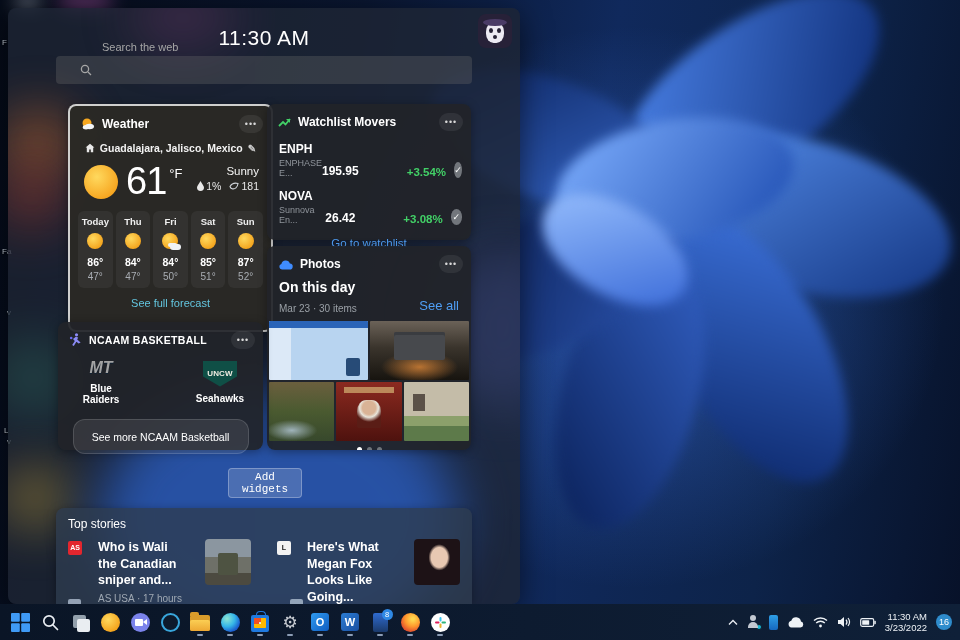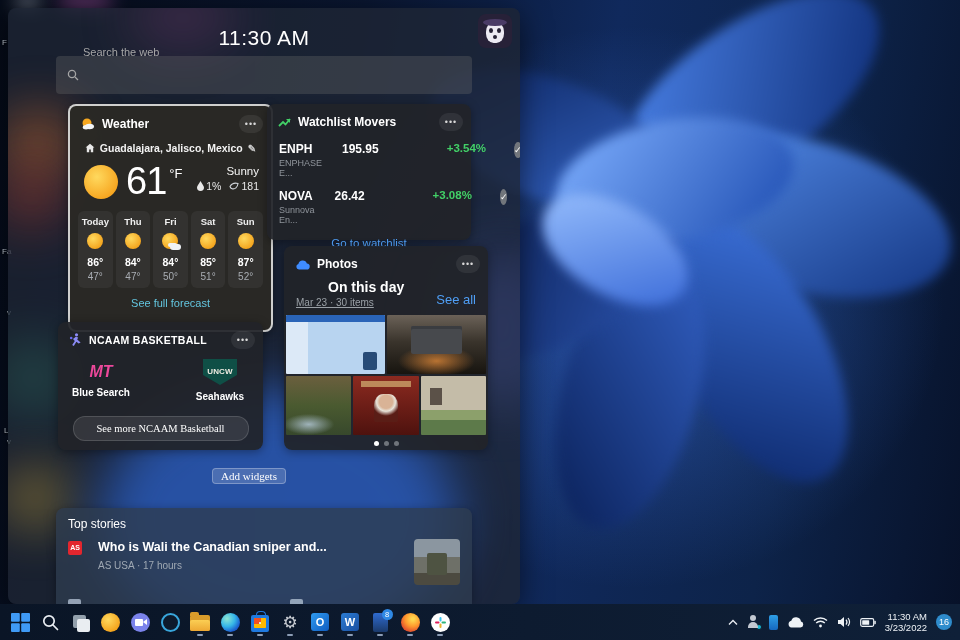--- a/index.html
+++ b/index.html
@@ -45,23 +45,23 @@
     color:#fff; font-size:21px; font-weight:400; letter-spacing:.5px; }
   .avatar { position:absolute; top:6px; right:8px; width:34px; height:34px; border-radius:8px;
     background:#272138; border:none; cursor:pointer; overflow:hidden; }
   .ghost { position:absolute; left:8px; top:7px; width:18px; height:22px; background:#ece9f2;
     border-radius:50% 50% 42% 42%; }
   .ghost .eye { position:absolute; top:7px; width:4px; height:5px; background:#241f33; border-radius:50%; }
   .ghost .eye.l { left:3px; } .ghost .eye.r { right:3px; }
   .ghost .mouth { position:absolute; top:14px; left:7px; width:4px; height:4px; background:#241f33; border-radius:50%; }
   .ghost .hood { position:absolute; top:-2px; left:-3px; width:24px; height:7px; background:#4a3b66; border-radius:50%; }
 
-  .searchbar { position:absolute; left:48px; top:48px; width:416px; height:38px;
+  .searchbar { position:absolute; left:48px; top:48px; width:416px; height:28px;
     background:rgba(110,110,110,.32); border-radius:4px; display:flex; align-items:center;
-    gap:4px; padding:0 11px; cursor:text; }
+    gap:10px; padding:0 24px; cursor:text; }
   .searchbar .ph { color:#a6a6a6; font-size:11px; }
 
   .card { position:absolute; background:rgba(33,36,41,.93); border-radius:8px;
     box-shadow:0 2px 10px rgba(0,0,0,.35); color:#fff; }
   .card-hd { display:flex; align-items:center; gap:7px; padding:9px 8px 0 11px; }
   .card-hd .ttl { font-size:12px; font-weight:700; flex:1; }
   .dots-btn { width:24px; height:18px; border:none; border-radius:9px; background:rgba(255,255,255,.07);
     color:#d8d8d8; font-size:9px; letter-spacing:1px; line-height:16px; cursor:pointer; }
 
   
@@ -88,37 +88,37 @@
     background:radial-gradient(circle at 38% 35%, #ffd95e, #f4a51e 72%, #e8920f); }
   .mini-cloud { position:absolute; right:-3px; bottom:-1px; width:11px; height:6px; background:#f0f3f6;
     border-radius:4px; box-shadow:-3px -2px 0 -1px #f0f3f6; }
   .wday-hi { font-size:10.5px; font-weight:700; margin-top:2px; }
   .wday-lo { font-size:10px; color:#a9adb3; margin-top:3px; }
   .w-link { display:block; width:100%; margin-top:9px; text-align:center; font-size:11px;
     color:#63c5de; background:none; border:none; cursor:pointer; }
 
   
   .watchlist { left:259px; top:96px; width:204px; height:136px; }
-  .wl-row { display:flex; align-items:flex-start; padding:0 9px 0 12px; margin-top:11px; cursor:pointer;gap:20px; }
+  .wl-row { display:flex; align-items:flex-end; padding:0 9px 0 12px; margin-top:11px; cursor:pointer; }
   .wl-sym { width:64px; }
   .wl-sym .s { font-size:12px; font-weight:700; }
   .wl-sym .n { font-size:9px; color:#8f949b; margin-top:2px; }
   .wl-price { font-size:12px; font-weight:700; width:44px; text-align:right; }
   .wl-chg { font-size:11.5px; font-weight:700; width:52px; text-align:right; }
   .chk { width:16px; height:16px; margin-left:8px; border-radius:50%; background:#72767c; color:#fff;
     font-size:9px; line-height:16px; text-align:center; cursor:pointer; }
   .wl-link { display:block; width:100%; margin-top:12px; text-align:center; font-size:11.5px;
     color:#4f9ff6; background:none; border:none; cursor:pointer; }
 
   
-  .photos { left:276px; top:238px; width:204px; height:204px; overflow:hidden; }
+  .photos { left:259px; top:238px; width:204px; height:204px; overflow:hidden; }
   .ph-head { padding:6px 12px 0 12px; display:flex; align-items:flex-end; }
   .ph-head .left { flex:1; }
-  .otd { font-size:14px; font-weight:700;text-align:center; }
-  .otd-meta { font-size:10px; color:#9aa0a6; margin-top:2px;text-decoration:underline; }
+  .otd { font-size:14px; font-weight:700; }
+  .otd-meta { font-size:10px; color:#9aa0a6; margin-top:8px; }
   .see-all { font-size:13px; color:#4f9ff6; background:none; border:none; cursor:pointer; padding-bottom:1px; }
   .ph-grid { margin-top:7px; padding:0 2px; }
   .ph-row { display:flex; gap:2px; margin-bottom:2px; }
   .ph { height:59px; border-radius:1px; position:relative; overflow:hidden; cursor:pointer; }
   .ph.half { flex:1; } .ph.third { flex:1; }
   .photo1 { background:linear-gradient(90deg,#dce9f7 0 22%, #b8d4f0 22%),linear-gradient(180deg,#2a64b8 0 12%, #b8d4f0 12%); }
   .photo1::before { content:""; position:absolute; left:0; top:0; width:100%; height:7px; background:#2a64b8; }
   .photo1::after { content:""; position:absolute; right:8px; bottom:4px; width:14px; height:18px; background:#274b77; border-radius:2px; }
   .photo2 { background:radial-gradient(55px 22px at 50% 78%, rgba(233,142,58,.75), transparent 70%),linear-gradient(180deg,#6b6258,#3a342c 45%,#17140f); }
   .photo2::after { content:""; position:absolute; left:24%; top:18%; width:52%; height:48%; background:#47494d; border-radius:2px; box-shadow:inset 0 3px 0 #3a3c40; }
@@ -131,35 +131,35 @@
   .pg-dots { display:flex; justify-content:center; gap:5px; margin-top:6px; }
   .pg-dots .dot { width:5px; height:5px; border-radius:50%; background:#6f747b; cursor:pointer; }
   .pg-dots .dot.active { background:#fff; }
 
   
   .sports { left:50px; top:314px; width:205px; height:128px; }
   .sp-ttl { font-size:10.5px; font-weight:700; letter-spacing:.3px; flex:1; }
   .match { display:flex; align-items:center; justify-content:space-between; padding:10px 14px 0 14px; }
   .team { width:58px; text-align:center; cursor:pointer; }
   .team-label { font-size:10px; font-weight:700; margin-top:6px; }
-  .logo-mt { font-size:16px; font-weight:800; font-style:italic; color:#ec4899; text-shadow:0 1px 0 #123; }
+  .logo-mt { font-size:16px; font-weight:800; font-style:italic; color:#a3a3a3; text-shadow:0 1px 0 #123; }
   .logo-uncw { width:34px; height:26px; margin:0 auto; background:#0f4f46; color:#efece2;
     font-size:8px; font-weight:800; line-height:26px; text-align:center;
     clip-path:polygon(0 0,100% 0,100% 62%,50% 100%,0 62%); letter-spacing:.2px; }
   .mid { text-align:center; }
   .mid .t { font-size:17px; font-weight:700; }
   .mid .d { font-size:10px; color:#6fa3e8; margin-top:2px; }
-  .sp-btn { display:block; margin:14px auto 0; width:176px; height:25px; border-radius:12px;
+  .sp-btn { display:block; margin:14px auto 0; width:176px; height:35px; border-radius:12px;
     background:rgba(255,255,255,.09); border:1px solid rgba(255,255,255,.14); color:#fff;
-    font-size:10.5px; cursor:pointer; font-family:Liberation Serif, serif; }
-
-  
-  .add-widgets { position:absolute; left:204px; top:460px; width:74px; height:16px;
+    font-size:10.5px; cursor:pointer; font-family:Liberation Sans, sans-serif; }
+
+  
+  .add-widgets { position:absolute; left:220px; top:460px; width:74px; height:30px;
     background:rgba(255,255,255,.17); border:1px solid rgba(255,255,255,.28); border-radius:4px;
-    color:#fff; font-size:11px; cursor:pointer; font-family:Liberation Serif, serif; }
+    color:#fff; font-size:11px; cursor:pointer; font-family:Liberation Mono, monospace; }
 
   
   .stories { left:48px; top:500px; width:416px; height:96px; border-radius:8px 8px 0 0;
     background:rgba(46,60,80,.78); overflow:hidden; }
   .st-head { font-size:12px; font-weight:400; padding:9px 12px 0 12px; }
   .st-row { display:flex; gap:26px; padding:8px 12px 0 12px; }
   .story { flex:1; display:flex; gap:16px; cursor:pointer; }
   .src-logo { width:14px; height:14px; border-radius:2px; flex:none; margin-top:2px;
     font-size:7px; font-weight:800; text-align:center; line-height:14px; }
   .src-as { background:#e3262e; color:#fff; }
@@ -445,21 +445,21 @@
                 <path d="M6.8 3.8 4 6l1.8 2-2.6 4 1.6 1 2.6-4.2 2.2 1.8 2-1.2-3.4-2.8 1-2z" fill="#8b8bf5"></path>
                 <circle cx="2.2" cy="5" r="1.3" fill="#6a6af0"></circle>
               </svg>
           </span>
           <span class="sp-ttl">NCAAM BASKETBALL</span>
           <button class="dots-btn">•••</button>
         </div>
         <div class="match">
           <div class="team">
             <div class="logo-mt">MT</div>
-            <div class="team-label">Blue Search</div>
+            <div class="team-label">Blue Raiders</div>
           </div>
           <div class="team">
             <div class="logo-uncw">UNCW</div>
             <div class="team-label">Seahawks</div>
           </div>
         </div>
         <button class="sp-btn">See more NCAAM Basketball</button>
       </section>
 
       <button class="add-widgets">Add widgets</button>
@@ -468,20 +468,28 @@
         <div class="st-head">Top stories</div>
         <div class="st-row">
           <div class="story">
             <span class="src-logo src-as">AS</span>
             <div class="st-text">
               <div class="st-title">Who is Wali the Canadian sniper and...</div>
               <div class="st-meta">AS USA · 17 hours</div>
             </div>
             <div class="thumb thumb1"></div>
           </div>
+          <div class="story">
+            <span class="src-logo src-list">L</span>
+            <div class="st-text">
+              <div class="st-title">Here's What Megan Fox Looks Like Going...</div>
+              <div class="st-meta">The List · 21 hours</div>
+            </div>
+            <div class="thumb thumb2"></div>
+          </div>
         </div>
         <div class="next-row-sliver" style="left:12px;"></div>
         <div class="next-row-sliver" style="left:234px;"></div>
       </section>
     </div>
   </aside>
 
   <nav class="taskbar">
     <div class="tb-left">
       <button class="tb-btn">

